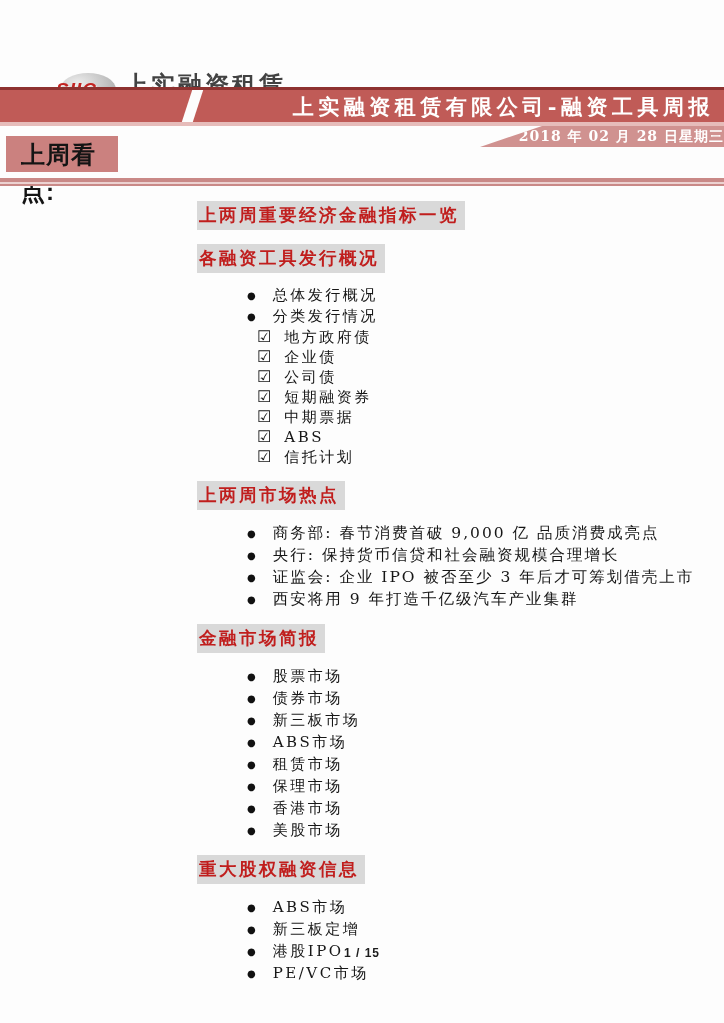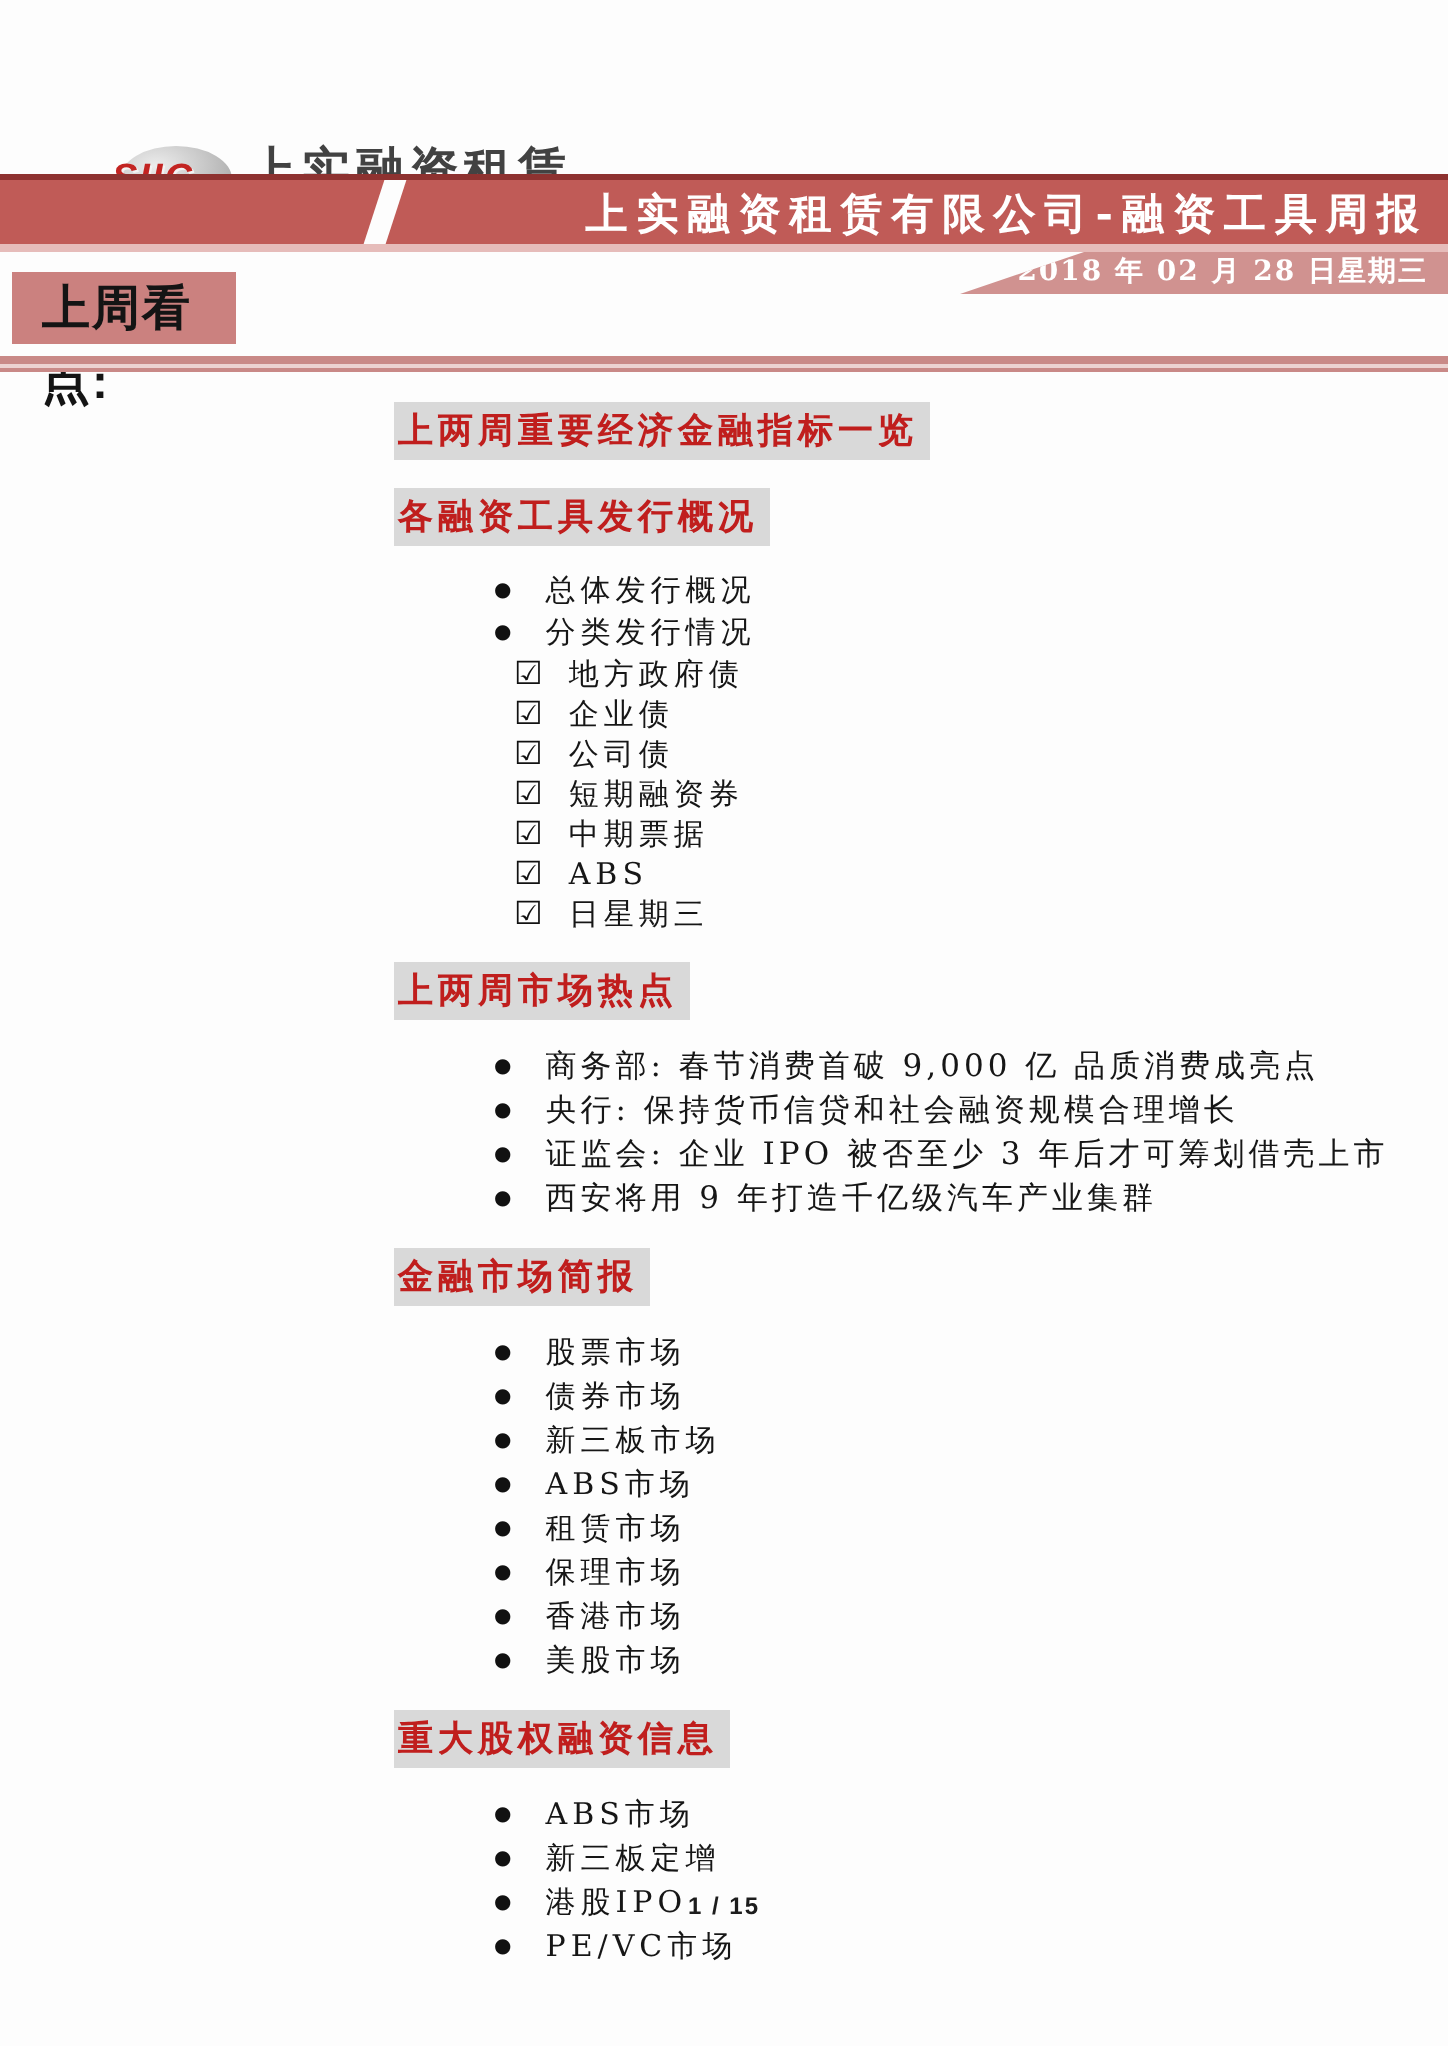--- a/index.html
+++ b/index.html
@@ -54,21 +54,21 @@
     position:absolute; right:10px; top:0; height:32px; line-height:33px;
     color:#ffffff; font-weight:bold; font-size:21px; letter-spacing:4.5px;
     white-space:nowrap;
     text-align:center;
   }
   .banner-underline { position:absolute; top:122px; left:0; width:724px; height:4px; background:#e6bcba; }
   .date-strip {
     position:absolute; top:126px; right:0; width:244px; height:21px;
     background:#d09290;
     clip-path:polygon(62px 0, 100% 0, 100% 100%, 0 100%);
-    text-align:right; padding-right:10px;
+    text-align:right; padding-right:0;
     color:#ffffff; font-weight:bold; font-size:14px; line-height:21px;
     letter-spacing:1px; white-space:nowrap;
   }
 
   
   .lookback-box {
     position:absolute; left:6px; top:136px; width:112px; height:36px;
     background:#cb817f; color:#141414;
     font-family:"Liberation Sans",sans-serif;
     font-size:24px; font-weight:bold; line-height:37px;
@@ -168,21 +168,21 @@
           <li>
             <span class="check-glyph">☑</span>
             <span class="txt">中期票据</span>
           </li>
           <li>
             <span class="check-glyph">☑</span>
             <span class="txt">ABS</span>
           </li>
           <li>
             <span class="check-glyph">☑</span>
-            <span class="txt">日星期三</span>
+            <span class="txt">信托计划</span>
           </li>
         </ul></section>
       <section class="sec-2"><h2 class="sec-heading">上两周市场热点</h2><ul class="bullets">
           <li>
             <span class="dot">●</span>
             <span class="txt">商务部: 春节消费首破 9,000 亿 品质消费成亮点</span>
           </li>
           <li>
             <span class="dot">●</span>
             <span class="txt">央行: 保持货币信贷和社会融资规模合理增长</span>

